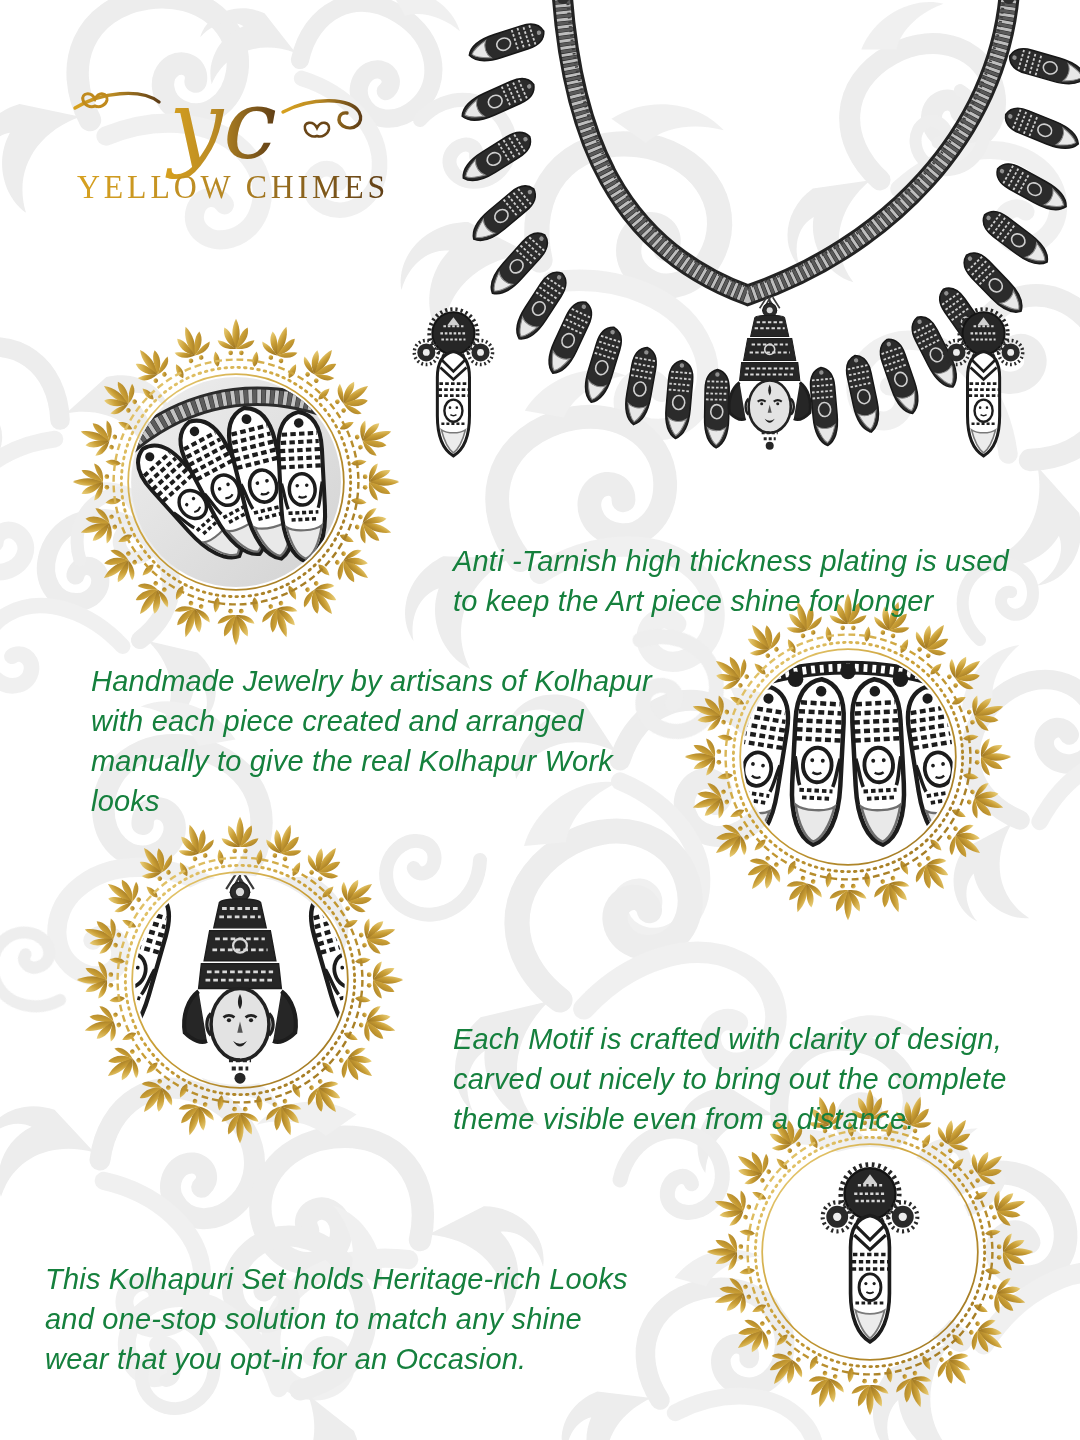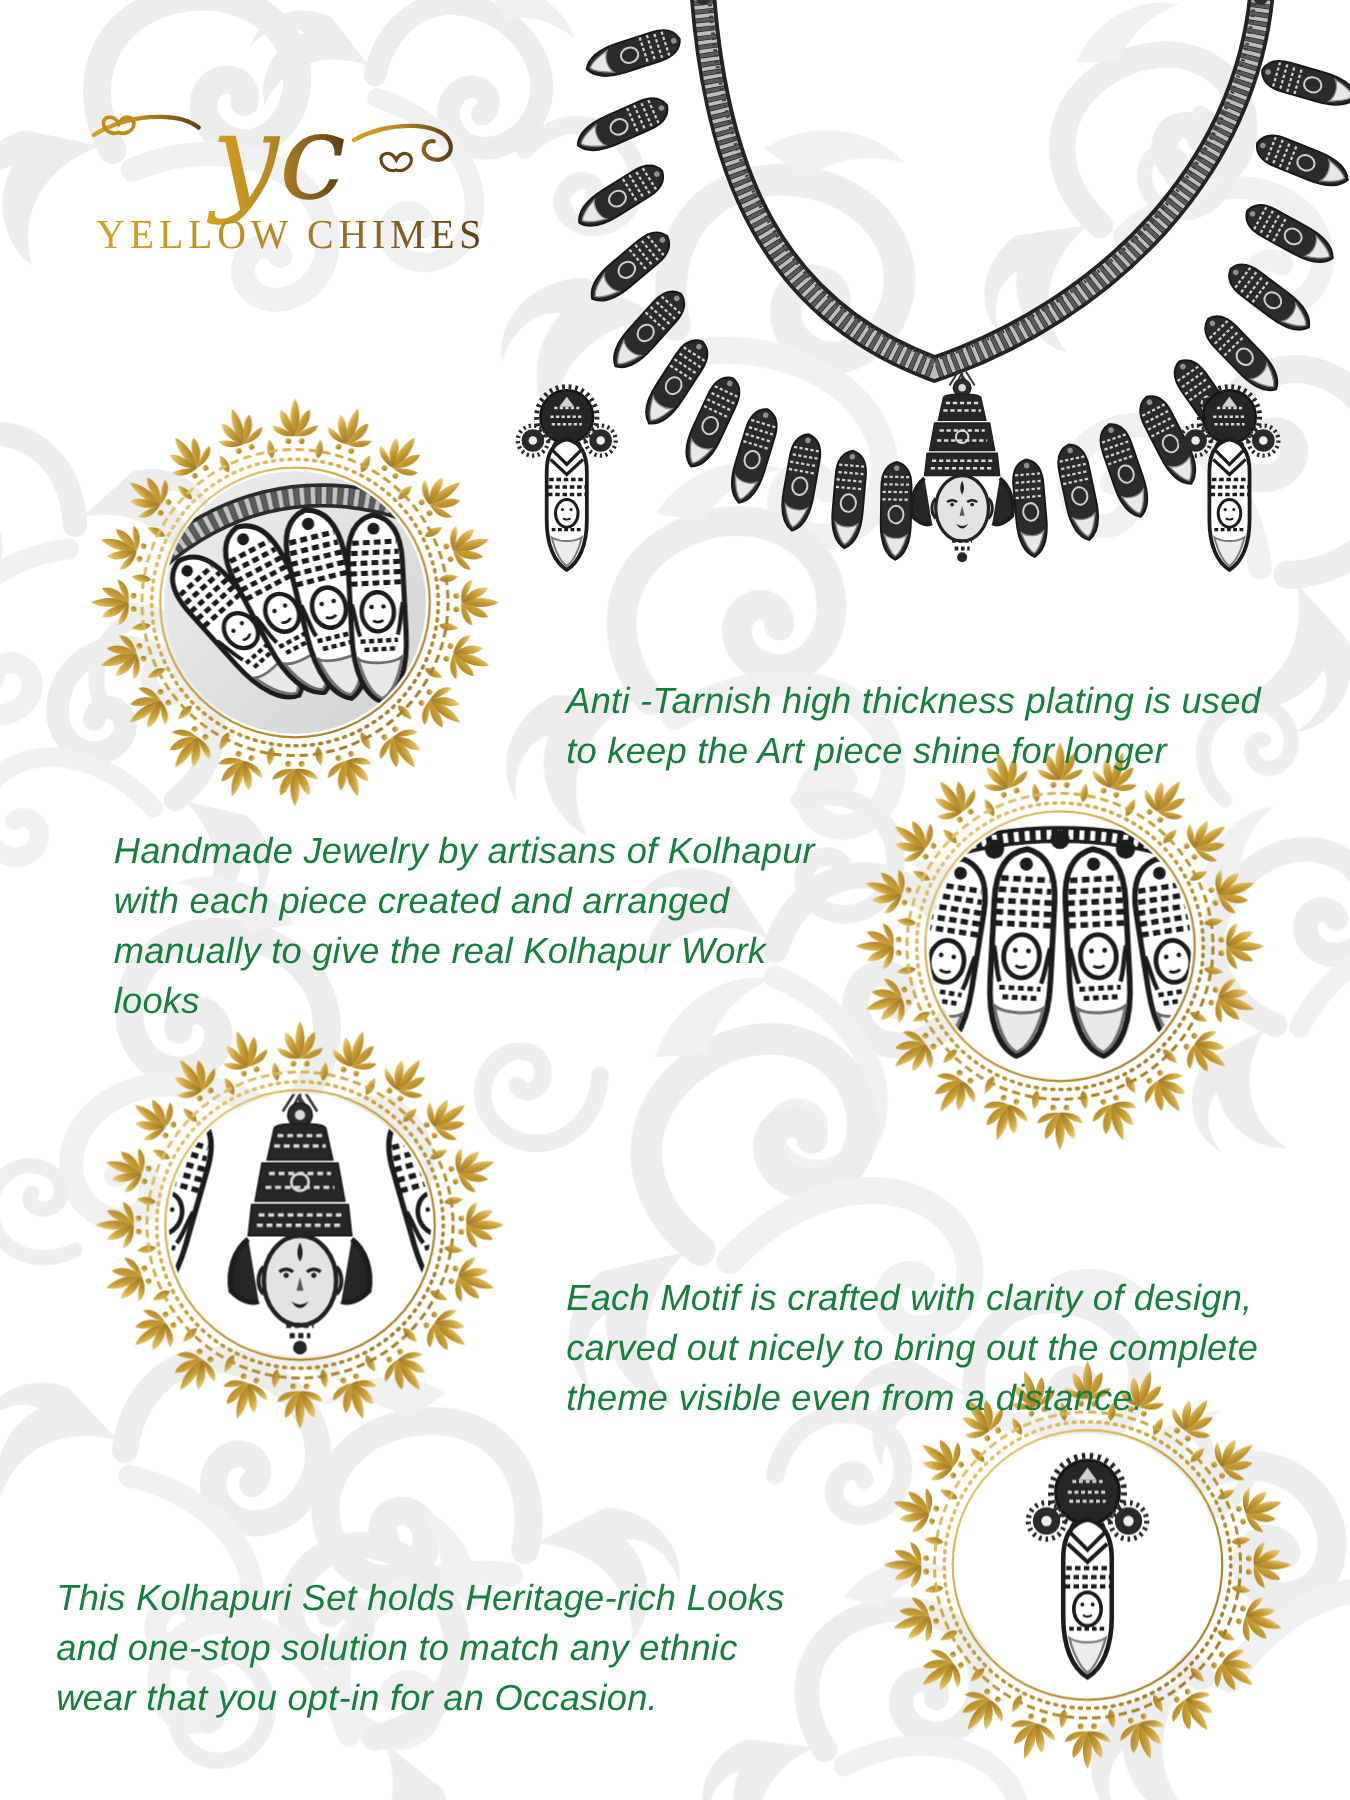--- a/index.html
+++ b/index.html
@@ -414,13 +414,13 @@
     </clipPath>
   <circle r="108" fill="#ffffff"></circle>
   <g clip-path="url(#c4)">
     <use href="#earring" transform="translate(0,-90) scale(1.25)"></use>
   </g>
 </svg>
 
 <p id="note1" class="abs note">Anti -Tarnish high thickness plating is used to keep the Art piece shine for longer</p>
 <p id="note2" class="abs note">Handmade Jewelry by artisans of Kolhapur with each piece created and arranged manually to give the real Kolhapur Work looks</p>
 <p id="note3" class="abs note">Each Motif is crafted with clarity of design, carved out nicely to bring out the complete theme visible even from a distance.</p>
-<p id="note4" class="abs note">This Kolhapuri Set holds Heritage-rich Looks and one-stop solution to match any ethnic wear that you opt-in for an Occasion.</p>
+<p id="note4" class="abs note">This Kolhapuri Set holds Heritage-rich Looks and one-stop solution to match any shine wear that you opt-in for an Occasion.</p>
 
 </body></html>

